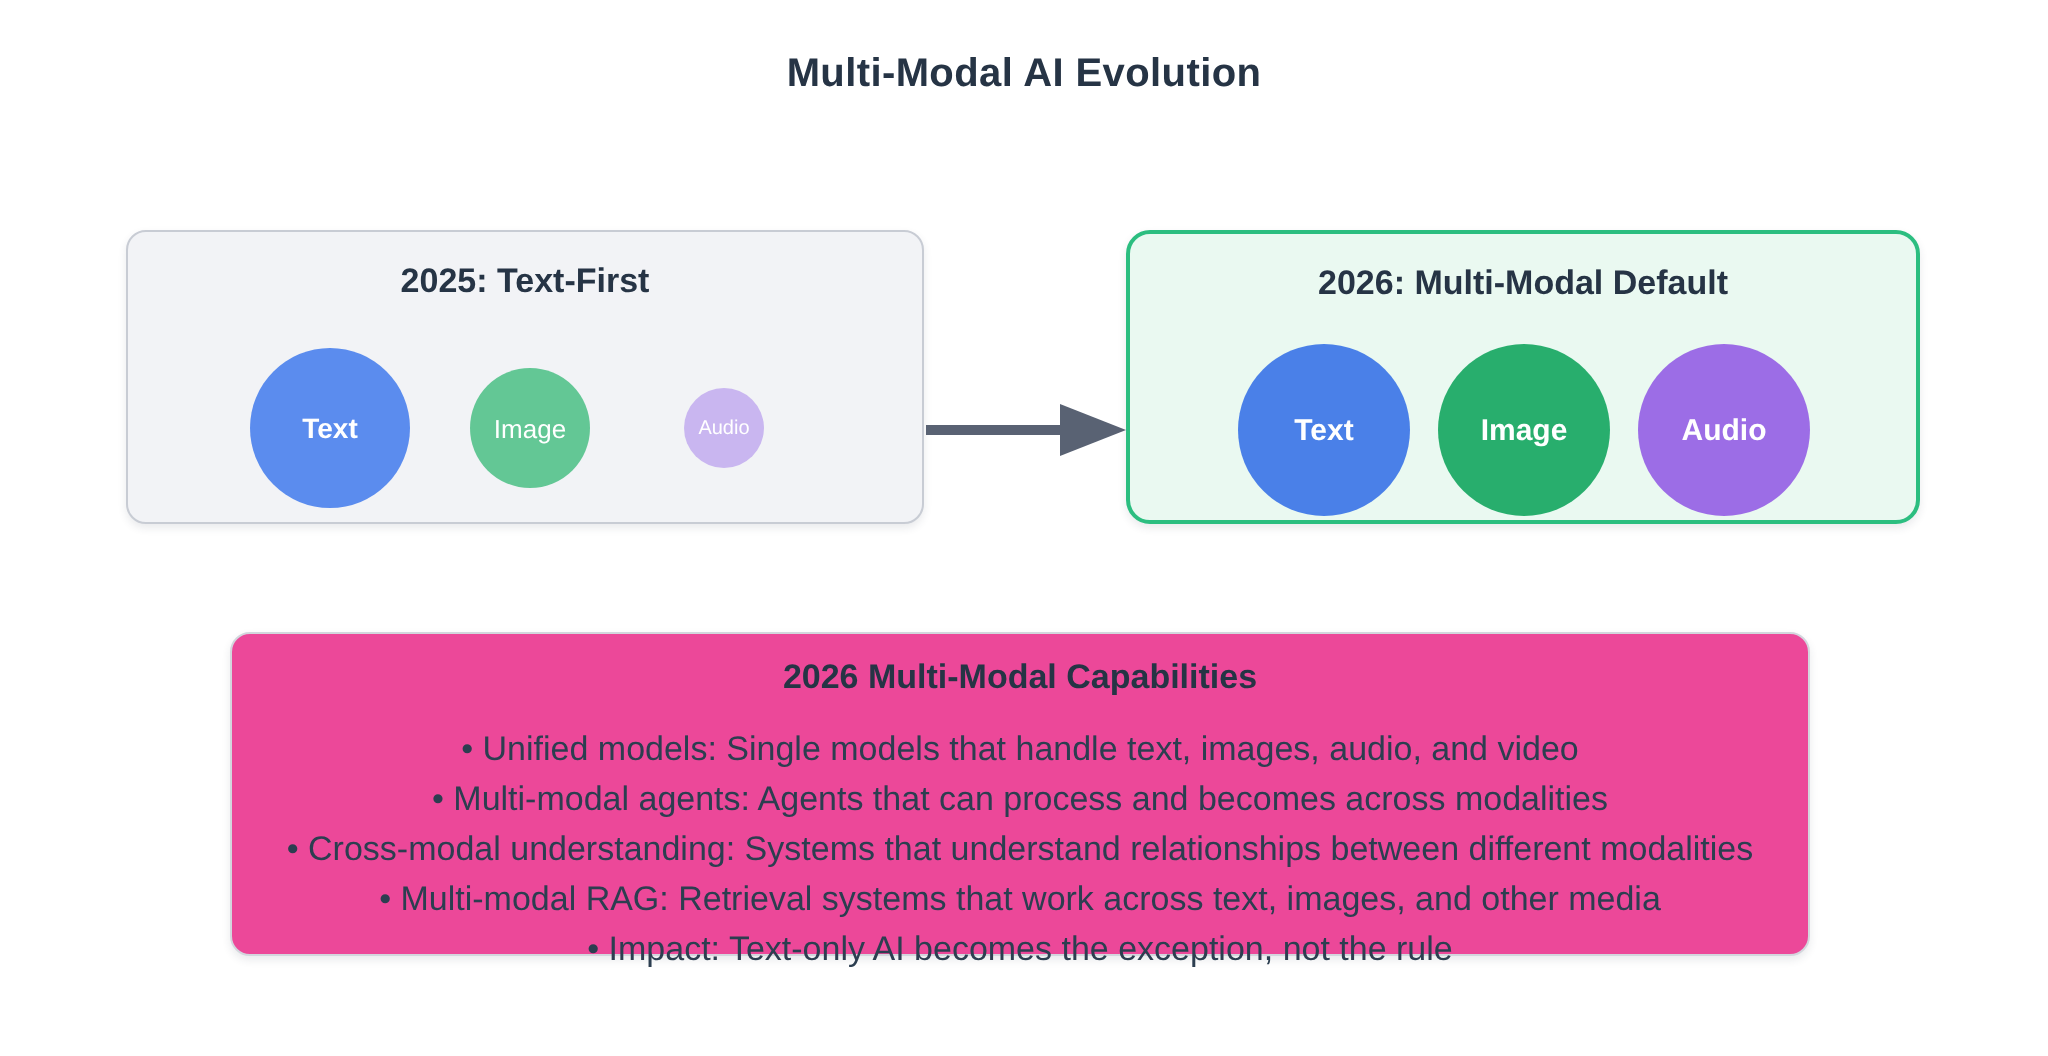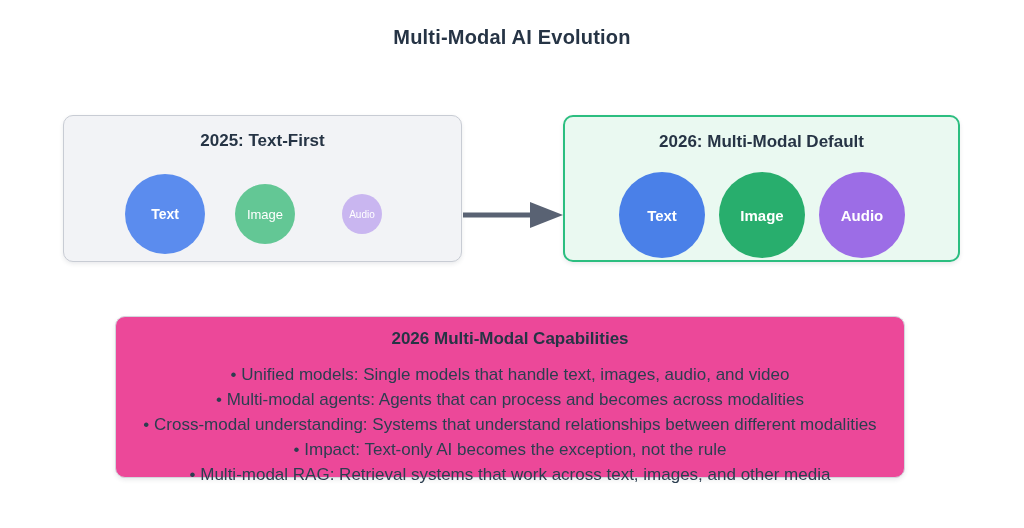--- a/index.html
+++ b/index.html
@@ -80,31 +80,31 @@
     <div class="circle c-2025-text" style="background-color: rgb(91, 140, 238);">Text</div>
     <div class="circle c-2025-image" style="background-color: rgb(99, 199, 149);">Image</div>
     <div class="circle c-2025-audio" style="background-color: rgb(201, 182, 240);">Audio</div>
   </div>
 
   <svg class="flow-arrow" viewBox="0 0 102 30">
     <line x1="1" y1="15" x2="72" y2="15" stroke-width="5" style="stroke: rgb(89, 98, 115);"></line>
     <polygon points="68,2 101,15 68,28" style="fill: rgb(89, 98, 115);"></polygon>
   </svg>
 
-  <div class="panel panel-2026" style="background-color: rgb(234, 249, 241); border-color: rgb(44, 190, 128);">
+  <div class="panel panel-2026" style="background-color: rgb(234, 249, 241); border-color: rgb(44, 190, 128); border-radius: 12px;">
     <div class="panel-heading" style="color: rgb(38, 52, 69);">2026: Multi-Modal Default</div>
     <div class="circle c-2026-text" style="background-color: rgb(74, 128, 232);">Text</div>
     <div class="circle c-2026-image" style="background-color: rgb(40, 174, 109);">Image</div>
     <div class="circle c-2026-audio" style="background-color: rgb(156, 109, 230);">Audio</div>
   </div>
 
   <div class="panel panel-capabilities" style="background-color: #ec4899; border-color: rgb(211, 214, 221);">
     <div class="cap-heading" style="color: rgb(38, 52, 69);">2026 Multi-Modal Capabilities</div>
     <ul class="cap-list">
       <li class="cap-item" style="color: rgb(44, 62, 80);">• Unified models: Single models that handle text, images, audio, and video</li>
       <li class="cap-item" style="color: rgb(44, 62, 80);">• Multi-modal agents: Agents that can process and becomes across modalities</li>
       <li class="cap-item" style="color: rgb(44, 62, 80);">• Cross-modal understanding: Systems that understand relationships between different modalities</li>
+      <li class="cap-item" style="color: rgb(44, 62, 80);">• Multi-modal RAG: Retrieval systems that work across text, images, and other media</li>
       <li class="cap-item" style="color: rgb(44, 62, 80);">• Impact: Text-only AI becomes the exception, not the rule</li>
-      <li class="cap-item" style="color: rgb(44, 62, 80);">• Multi-modal RAG: Retrieval systems that work across text, images, and other media</li>
     </ul>
   </div>
 
 </div>
 
 </body></html>

